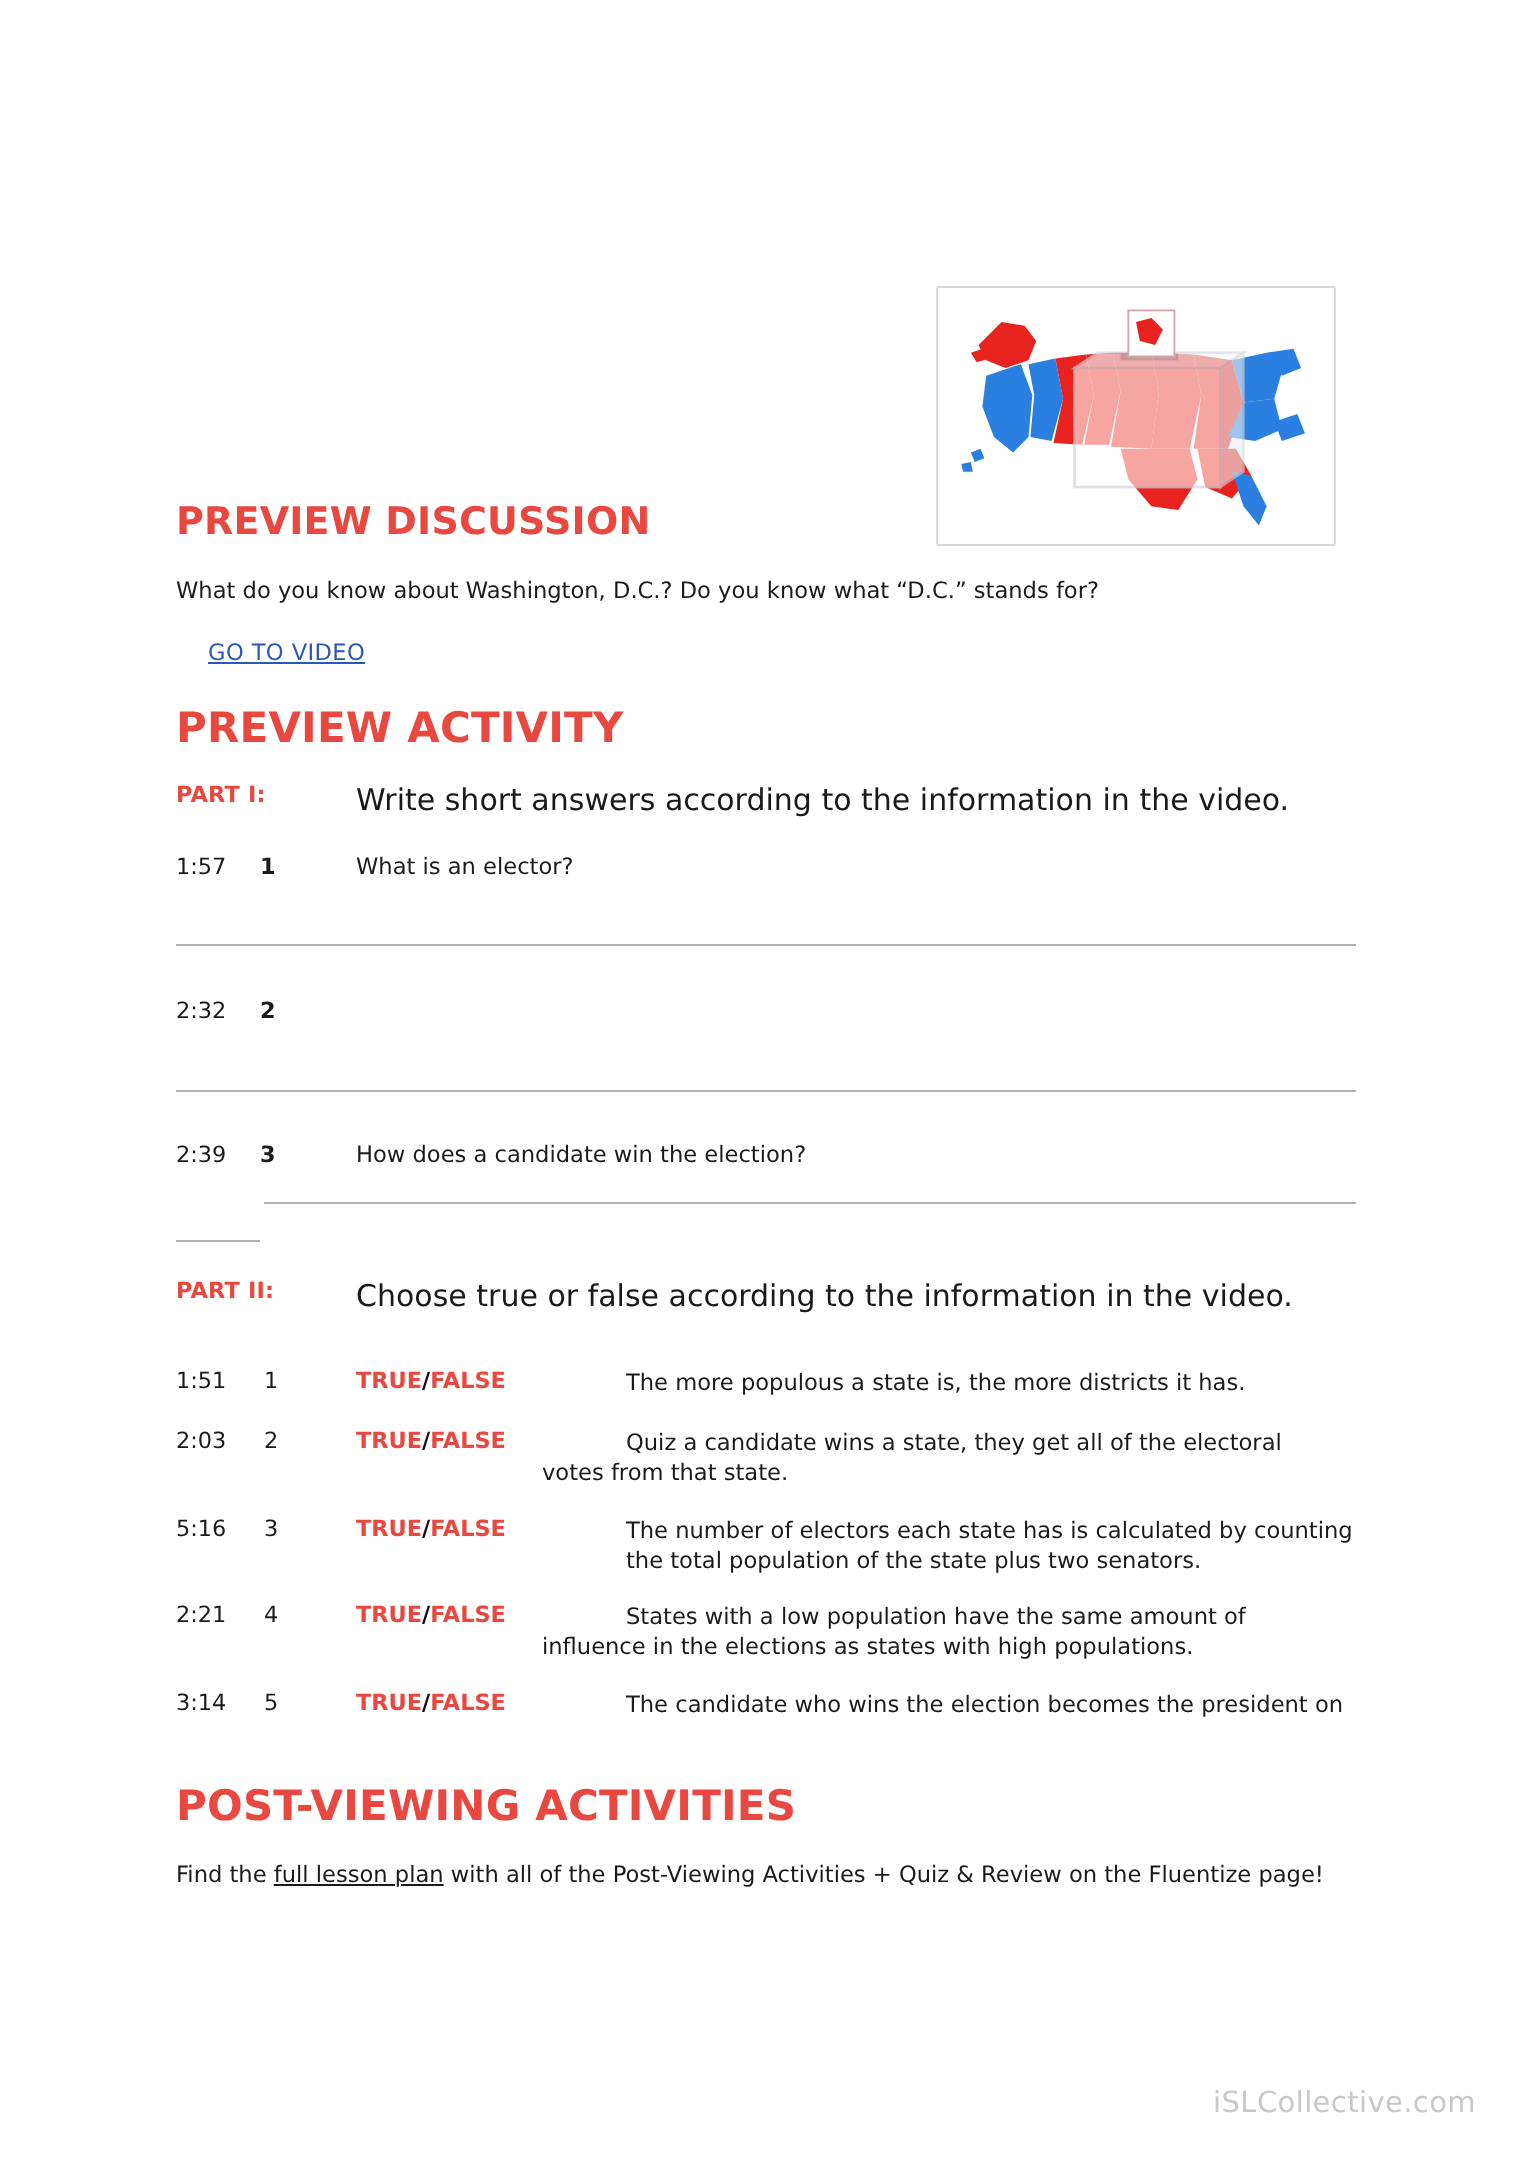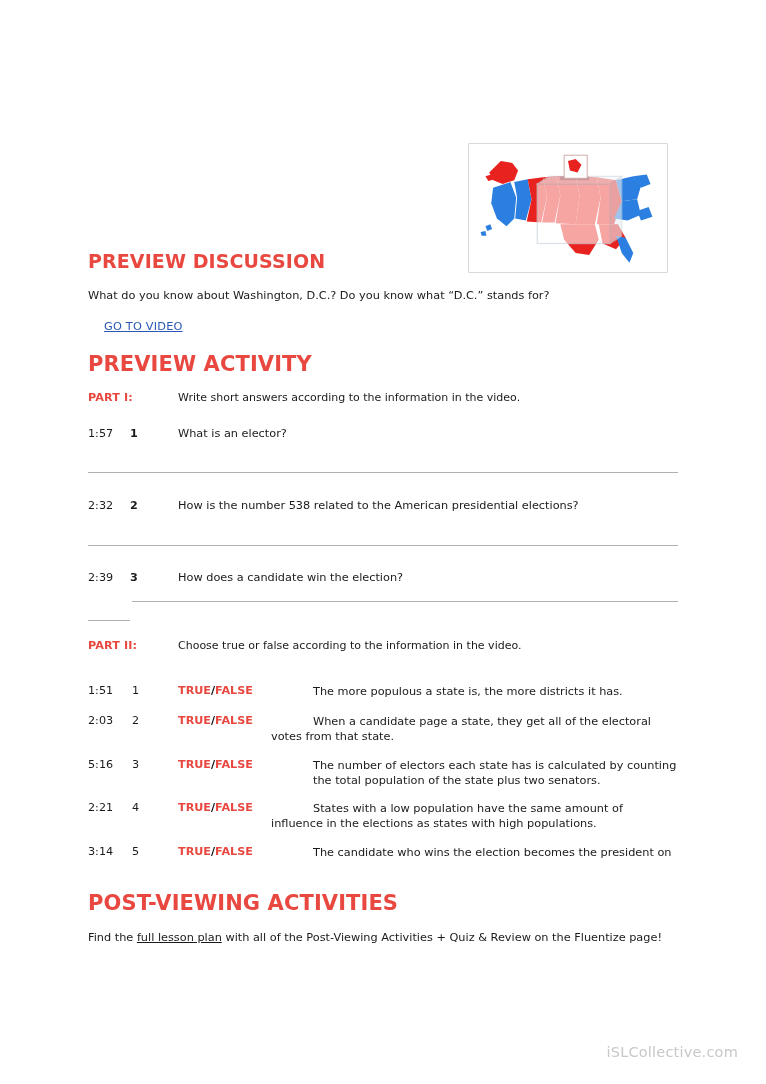--- a/index.html
+++ b/index.html
@@ -96,21 +96,21 @@
     top: 0;
     color: #E8483F;
     font-weight: bold;
     font-size: 11.2px;
     letter-spacing: 0.1px;
   }
   .instr-row .part-instr {
     position: absolute;
     left: 90px;
     top: 0;
-    font-size: 11px;
+    font-size: 15px;
     color: #1a1a1a;
   }
 
   
   .q-time {
     position: absolute;
     left: 0;
     top: 0;
     font-size: 11.2px;
     color: #1a1a1a;
@@ -266,21 +266,20 @@
   <div class="abs" style="left:88px; top:427px; width:590px; height:16px;">
     <span class="q-time">1:57</span>
     <span class="q-num">1</span>
     <span class="q-text">What is an elector?</span>
   </div>
   <div class="answer-line" style="left:88px; top:472px; width:590px;"></div>
 
   <div class="abs" style="left:88px; top:499px; width:590px; height:16px;">
     <span class="q-time">2:32</span>
     <span class="q-num">2</span>
-    <span class="q-text">How is the number 538 related to the American presidential elections?</span>
   </div>
   <div class="answer-line" style="left:88px; top:545px; width:590px;"></div>
 
   <div class="abs" style="left:88px; top:571px; width:590px; height:16px;">
     <span class="q-time">2:39</span>
     <span class="q-num">3</span>
     <span class="q-text">How does a candidate win the election?</span>
   </div>
   <div class="answer-line" style="left:132px; top:601px; width:546px;"></div>
   <div class="answer-line" style="left:88px; top:620px; width:42px;"></div>
@@ -297,21 +296,21 @@
     <span class="tf-statement">
       <span>The more populous a state is, the more districts it has.</span>
     </span>
   </div>
 
   <div class="abs" style="left:88px; top:714px; width:600px;">
     <span class="tf-time">2:03</span>
     <span class="tf-num">2</span>
     <span class="tf-choice"><span class="tf-true">TRUE</span><span class="tf-slash">/</span><span class="tf-false">FALSE</span></span>
     <span class="tf-statement">
-      <span>When a candidate page a state, they get all of the electoral</span>
+      <span>Quiz a candidate wins a state, they get all of the electoral</span>
       <span class="wrap2">votes from that state.</span>
     </span>
   </div>
 
   <div class="abs" style="left:88px; top:758px; width:600px;">
     <span class="tf-time">5:16</span>
     <span class="tf-num">3</span>
     <span class="tf-choice"><span class="tf-true">TRUE</span><span class="tf-slash">/</span><span class="tf-false">FALSE</span></span>
     <span class="tf-statement">
       <span>The number of electors each state has is calculated by counting</span>

